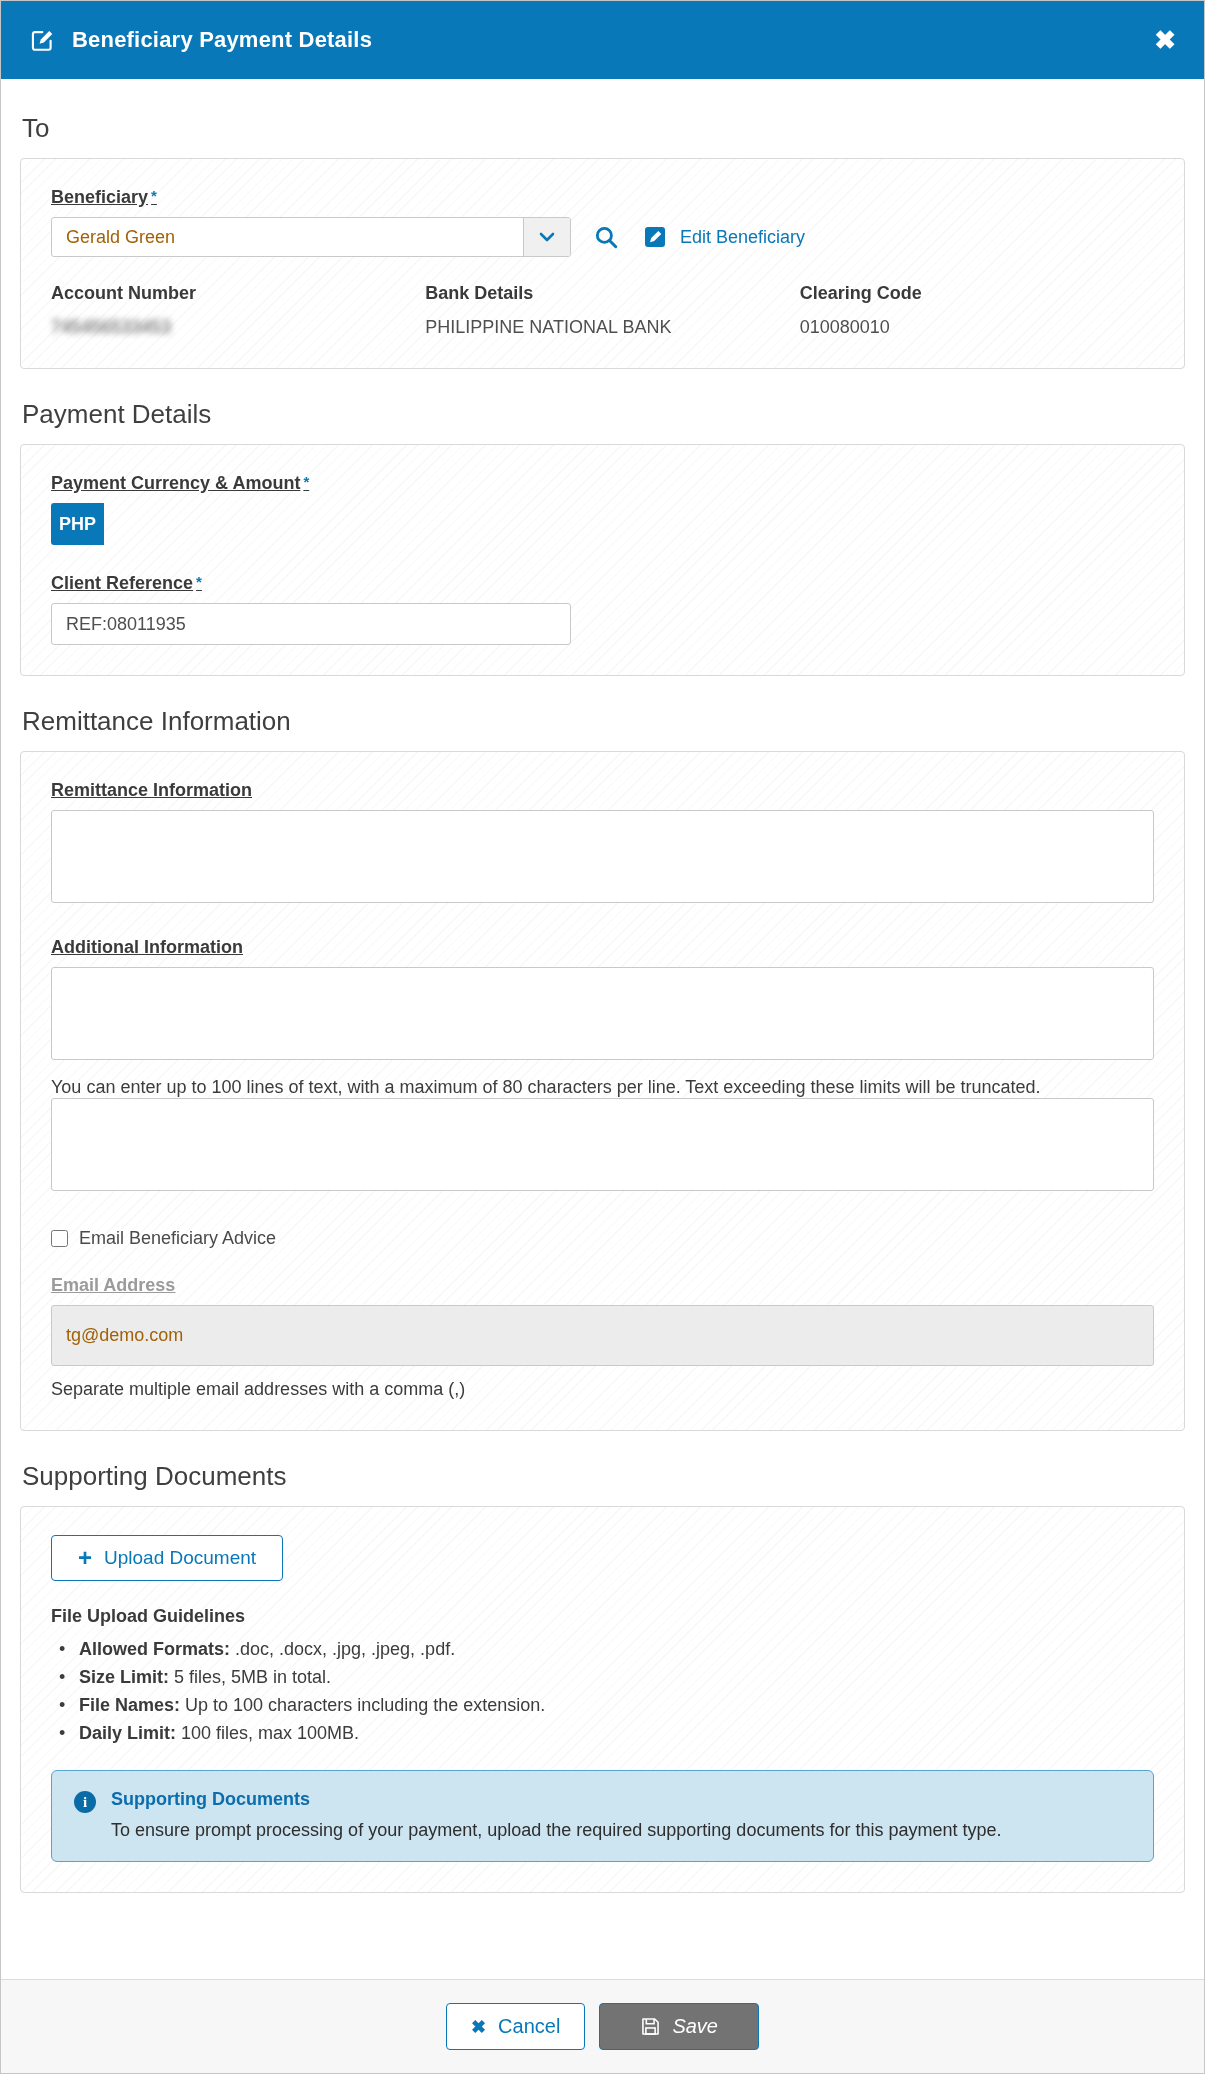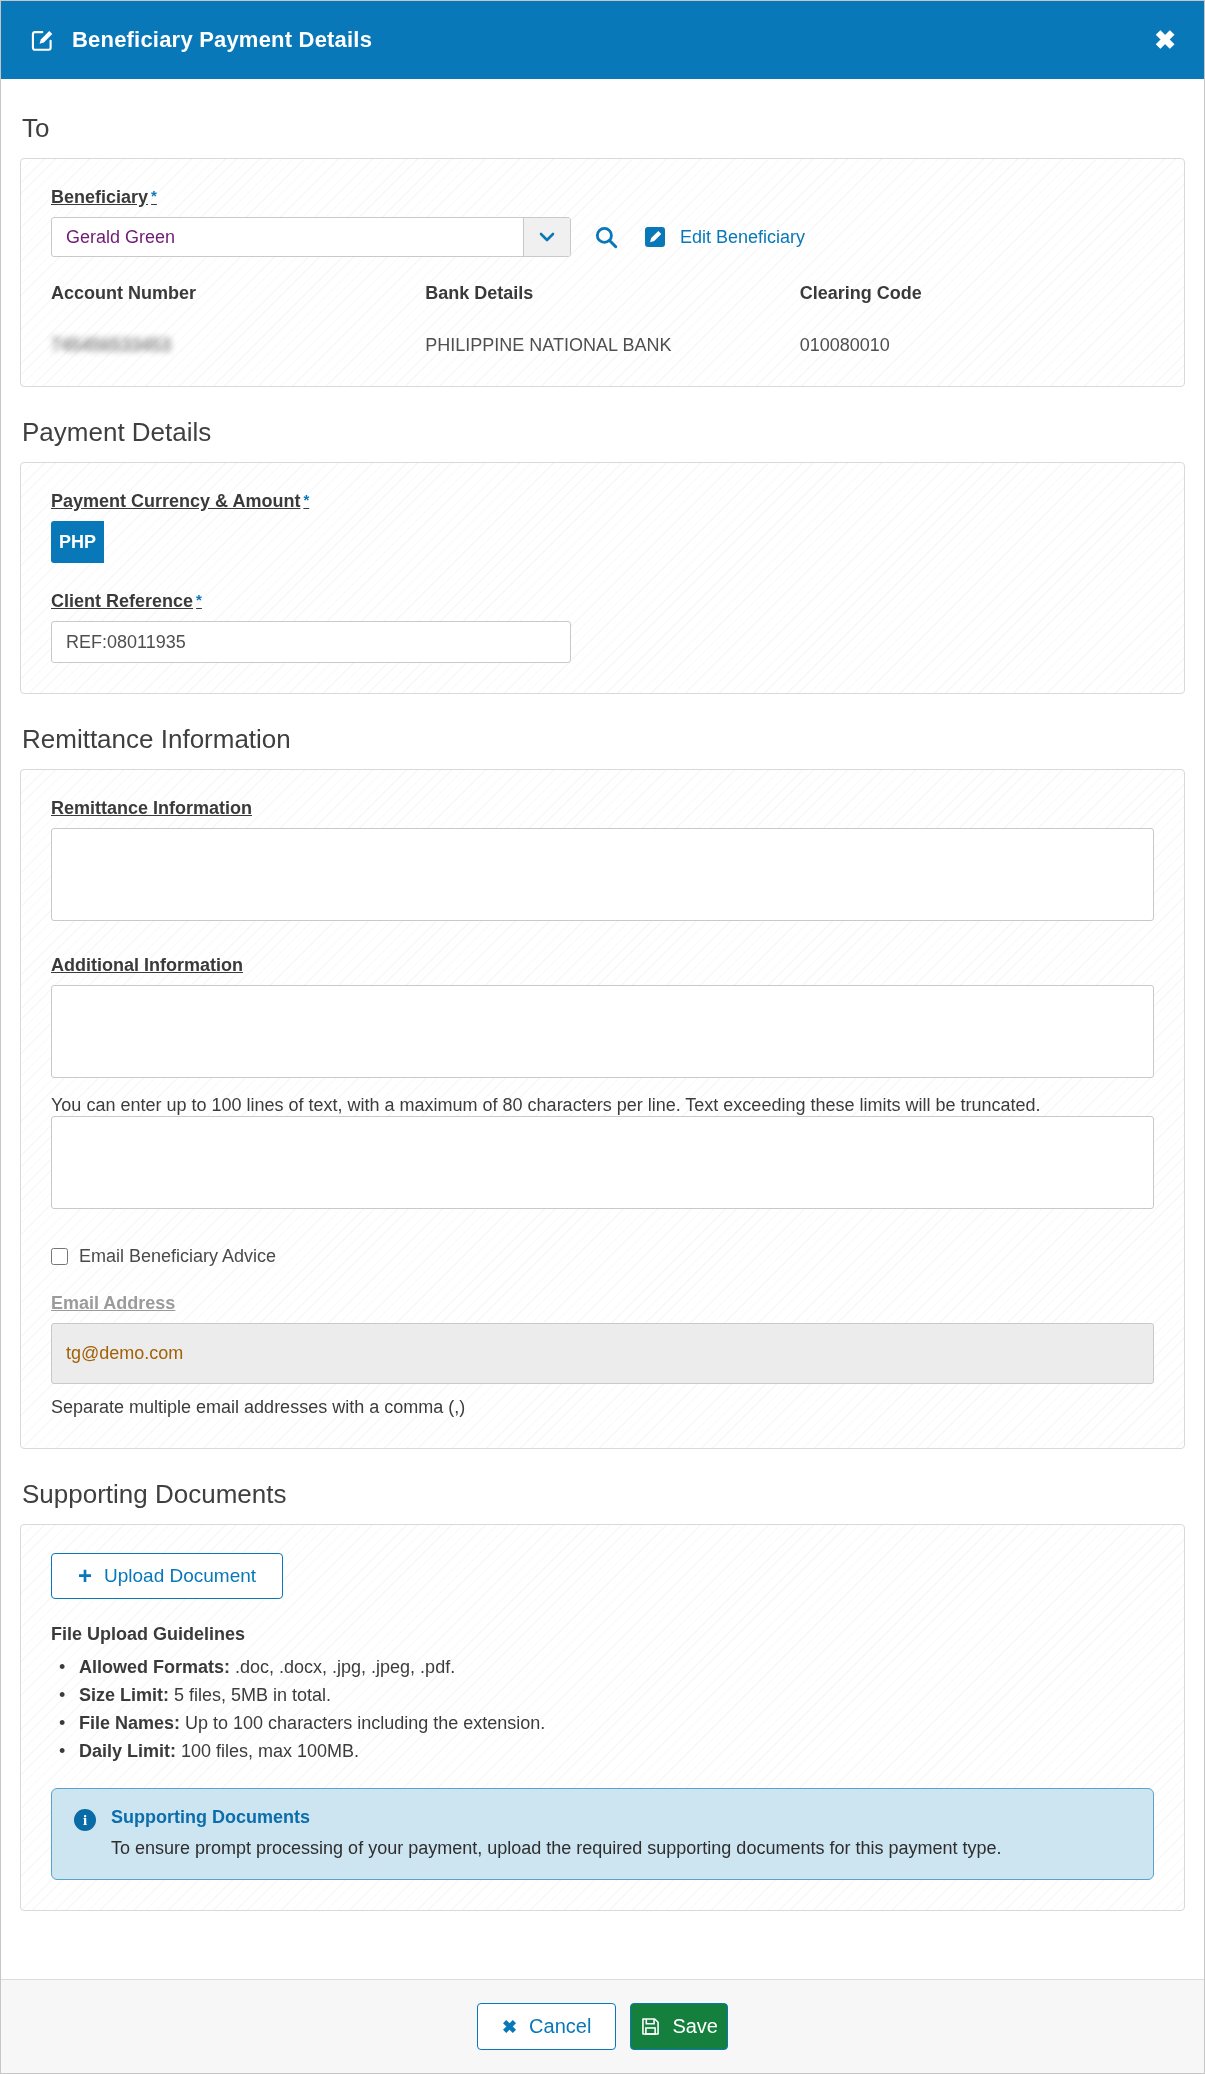--- a/index.html
+++ b/index.html
@@ -30,31 +30,31 @@
   .text-box {
     background:#fff; border:1px solid #c9c9c9; border-radius:3px;
     font-size:18px; color:#4f4f4f; display:flex; align-items:center; padding:0 14px;
   }
   
   .bene-row { display:flex; align-items:center; margin-bottom:26px; }
   .select {
     width:520px; height:40px; border:1px solid #c9c9c9; border-radius:3px;
     display:flex; align-items:stretch; background:#fff; overflow:hidden;
   }
-  .select .sel-value { flex:1; display:flex; align-items:center; padding:0 14px; font-size:18px; color:#701a75; }
+  .select .sel-value { flex:1; display:flex; align-items:center; padding:0 14px; font-size:18px; color:#a16207; }
   .select .sel-caret {
     width:47px; background:#f0f0f0; border-left:1px solid #c9c9c9;
     display:flex; align-items:center; justify-content:center;
   }
   .icon-btn { display:flex; align-items:center; justify-content:center; cursor:pointer; }
   .search-btn { margin-left:22px; }
   .edit-link { display:flex; align-items:center; margin-left:26px; color:#0878b8; font-size:18px; cursor:pointer; }
   .edit-link .txt { margin-left:15px; }
   .detail-grid { display:grid; grid-template-columns:1fr 1fr 1fr; column-gap:20px; }
-  .detail-grid .d-label { font-size:18px; font-weight:bold; color:#3a3a3a; margin-bottom:31px; }
+  .detail-grid .d-label { font-size:18px; font-weight:bold; color:#3a3a3a; margin-bottom:13px; }
   .detail-grid .d-value { font-size:18px; color:#4f4f4f; }
   .blurred { filter:blur(3px); color:#555; }
   
   .amount-group { display:flex; width:580px; height:42px; }
   .currency-badge {
     background:#0878b8; color:#fff; font-size:18px; font-weight:bold;
     display:flex; align-items:center; justify-content:center; width:53px;
     border-radius:3px 0 0 3px; flex:0 0 auto;
   }
   .amount-input { flex:1; border-left:none; border-radius:0 3px 3px 0; }
@@ -97,21 +97,21 @@
   .alert-title { color:#0b6dab; font-size:18px; font-weight:bold; }
   .alert-text { color:#2e2e2e; font-size:18px; margin-top:10px; }
   
   .modal-footer {
     height:94px; background:#f7f7f7; border-top:1px solid #dcdcdc;
     display:flex; align-items:center; justify-content:center; gap:14px; flex:0 0 auto;
   }
   .btn { height:47px; border-radius:4px; font-size:20px; display:inline-flex; align-items:center; justify-content:center; cursor:pointer; font-family:"Liberation Sans", sans-serif; }
   .btn-cancel { background:#fff; border:1px solid #0878b8; color:#0878b8; padding:0 24px; }
   .btn-cancel .x { font-weight:bold; font-size:18px; margin-right:12px; }
-  .btn-save { background:#15803d; border:1px solid #0878b8; color:#fff; padding:0 9px; }
+  .btn-save { background:#737373; border:1px solid #0878b8; color:#fff; padding:0 40px;font-style:italic; }
   .btn-save svg { margin-right:11px; }
 </style>
 </head>
 <body>
 
 <div class="page">
 
   <div class="modal-header">
     <span class="icon-btn">
       <svg width="27" height="27" viewBox="0 0 24 24" fill="none">

